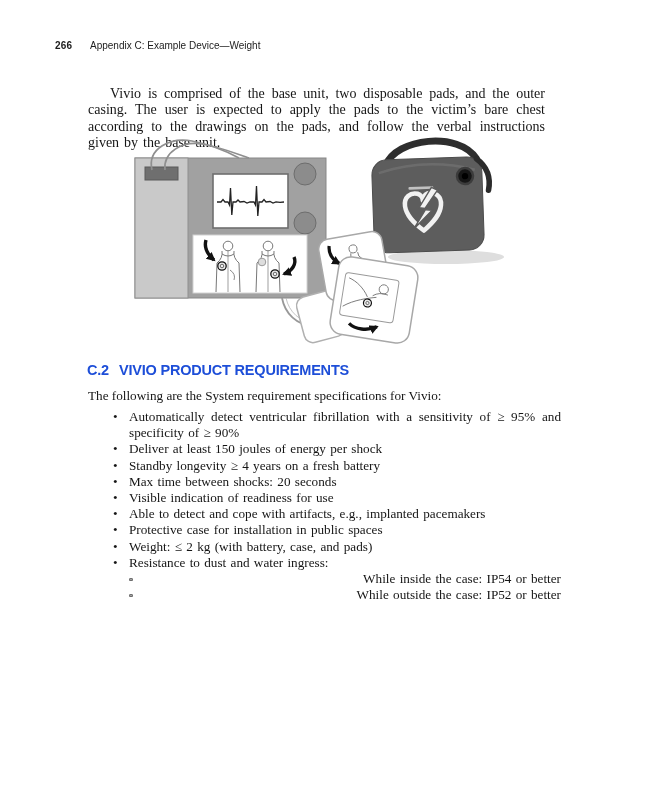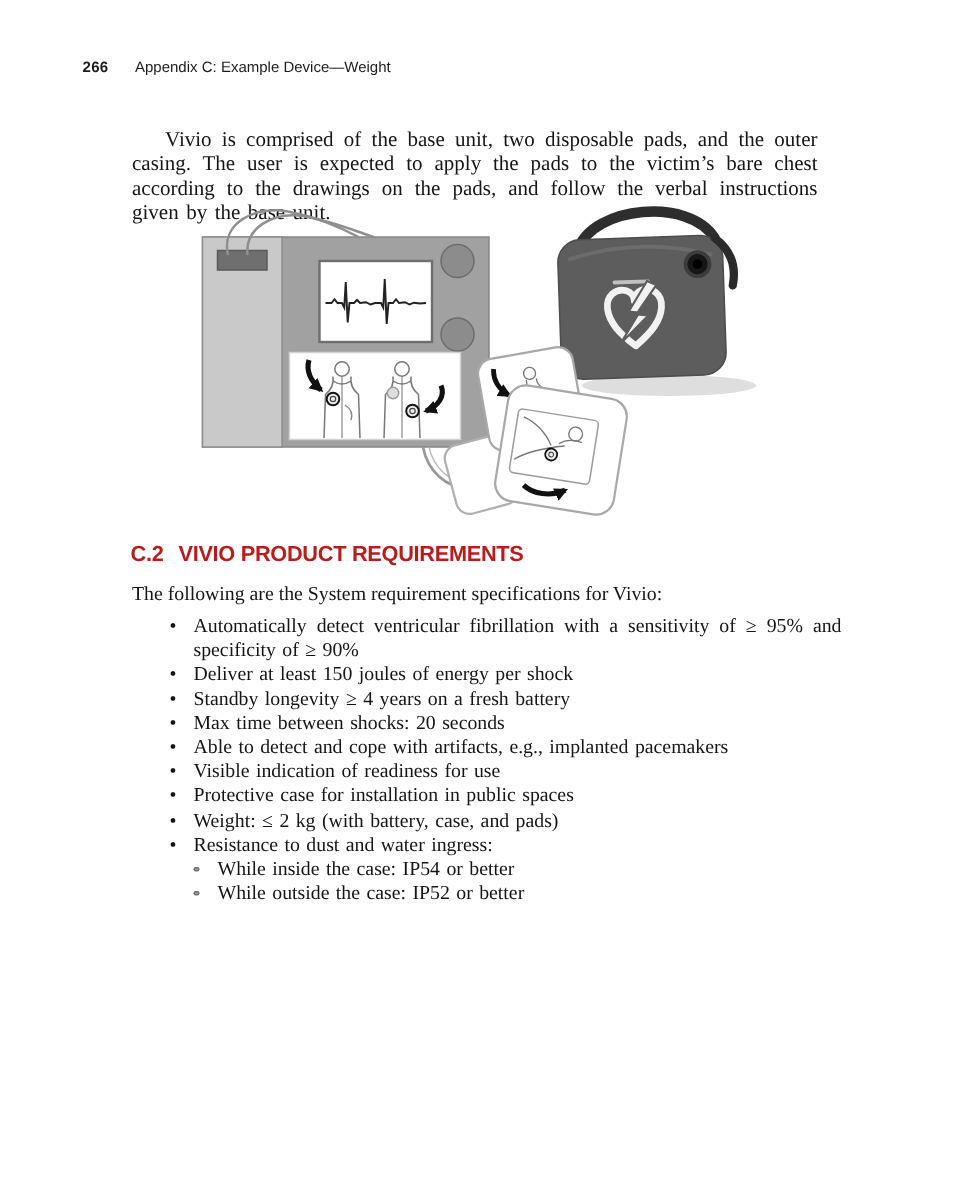--- a/index.html
+++ b/index.html
@@ -21,41 +21,41 @@
     position: absolute; top: 72px; left: 88px; width: 457px;
     font-size: 14px; line-height: 16.3px;
     text-align: justify; text-indent: 22px;
     word-spacing: 1.5px;
   }
   .device-figure { position: absolute; left: 110px; top: 130px; }
   .section-heading {
     position: absolute; top: 350px; left: 87px;
     font-family: "Liberation Sans", sans-serif;
     font-weight: bold; font-size: 14.5px; letter-spacing: -0.2px;
-    color: #b91c1c;
+    color: #1d4ed8;
     display: flex;
   }
   .section-heading .sec-num { margin-right: 10px; }
   .section-lead {
     position: absolute; top: 375px; left: 88px; width: 457px;
     font-size: 13.2px; line-height: 16.3px;
   }
   .reqs {
     position: absolute; top: 393px; left: 88px; width: 457px;
     margin: 16px; padding: 0; list-style: none;
     font-size: 13.2px; line-height: 16.2px;
   }
   .reqs > li { position: relative; padding-left: 25px; text-align: justify; word-spacing: 1px; }
   .reqs > li::before {
     content: "\2022";
     position: absolute; left: 9px; top: 0;
     color: #151515;
   }
   .sublist { list-style: none; margin: 0 0 0 -25px; padding: 0; }
-  .sublist li { position: relative; padding-left: 41px; text-align: left; }
+  .sublist li { position: relative; padding-left: 41px; text-align: right; }
   .sublist li::before {
     content: "";
     position: absolute; left: 25px; top: 6.5px;
     width: 3.5px; height: 3.5px; border-radius: 50%;
     background: #a9a9a9; box-shadow: inset 0 0 0 1px #6e6e6e;
   }
 </style>
 </head>
 <body>
 
@@ -168,21 +168,21 @@
   <span class="sec-title">VIVIO PRODUCT REQUIREMENTS</span>
 </h2>
 
 <p class="section-lead">The following are the System requirement specifications for Vivio:</p>
 
 <ul class="reqs">
     <li><span>Automatically detect ventricular fibrillation with a sensitivity of ≥ 95% and speci­ficity of ≥ 90%</span></li>
     <li><span>Deliver at least 150 joules of energy per shock</span></li>
     <li><span>Standby longevity ≥ 4 years on a fresh battery</span></li>
     <li><span>Max time between shocks: 20 seconds</span></li>
+    <li><span>Visible indication of readiness for use</span></li>
     <li><span>Able to detect and cope with artifacts, e.g., implanted pacemakers</span></li>
-    <li><span>Visible indication of readiness for use</span></li>
     <li><span>Protective case for installation in public spaces</span></li>
     <li><span>Weight: ≤ 2 kg (with battery, case, and pads)</span></li>
     <li><span>Resistance to dust and water ingress:</span><ul class="sublist">
         <li>While inside the case: IP54 or better</li>
         <li>While outside the case: IP52 or better</li>
       </ul></li>
   </ul>
 
 </body></html>

